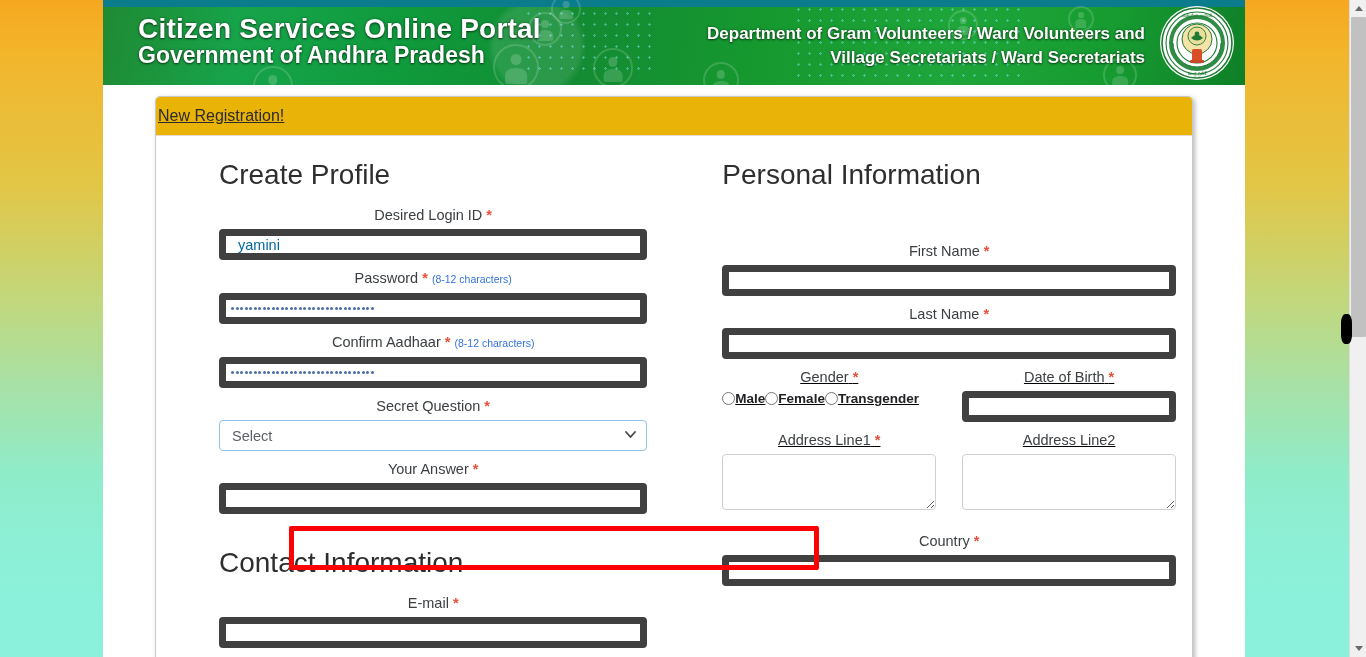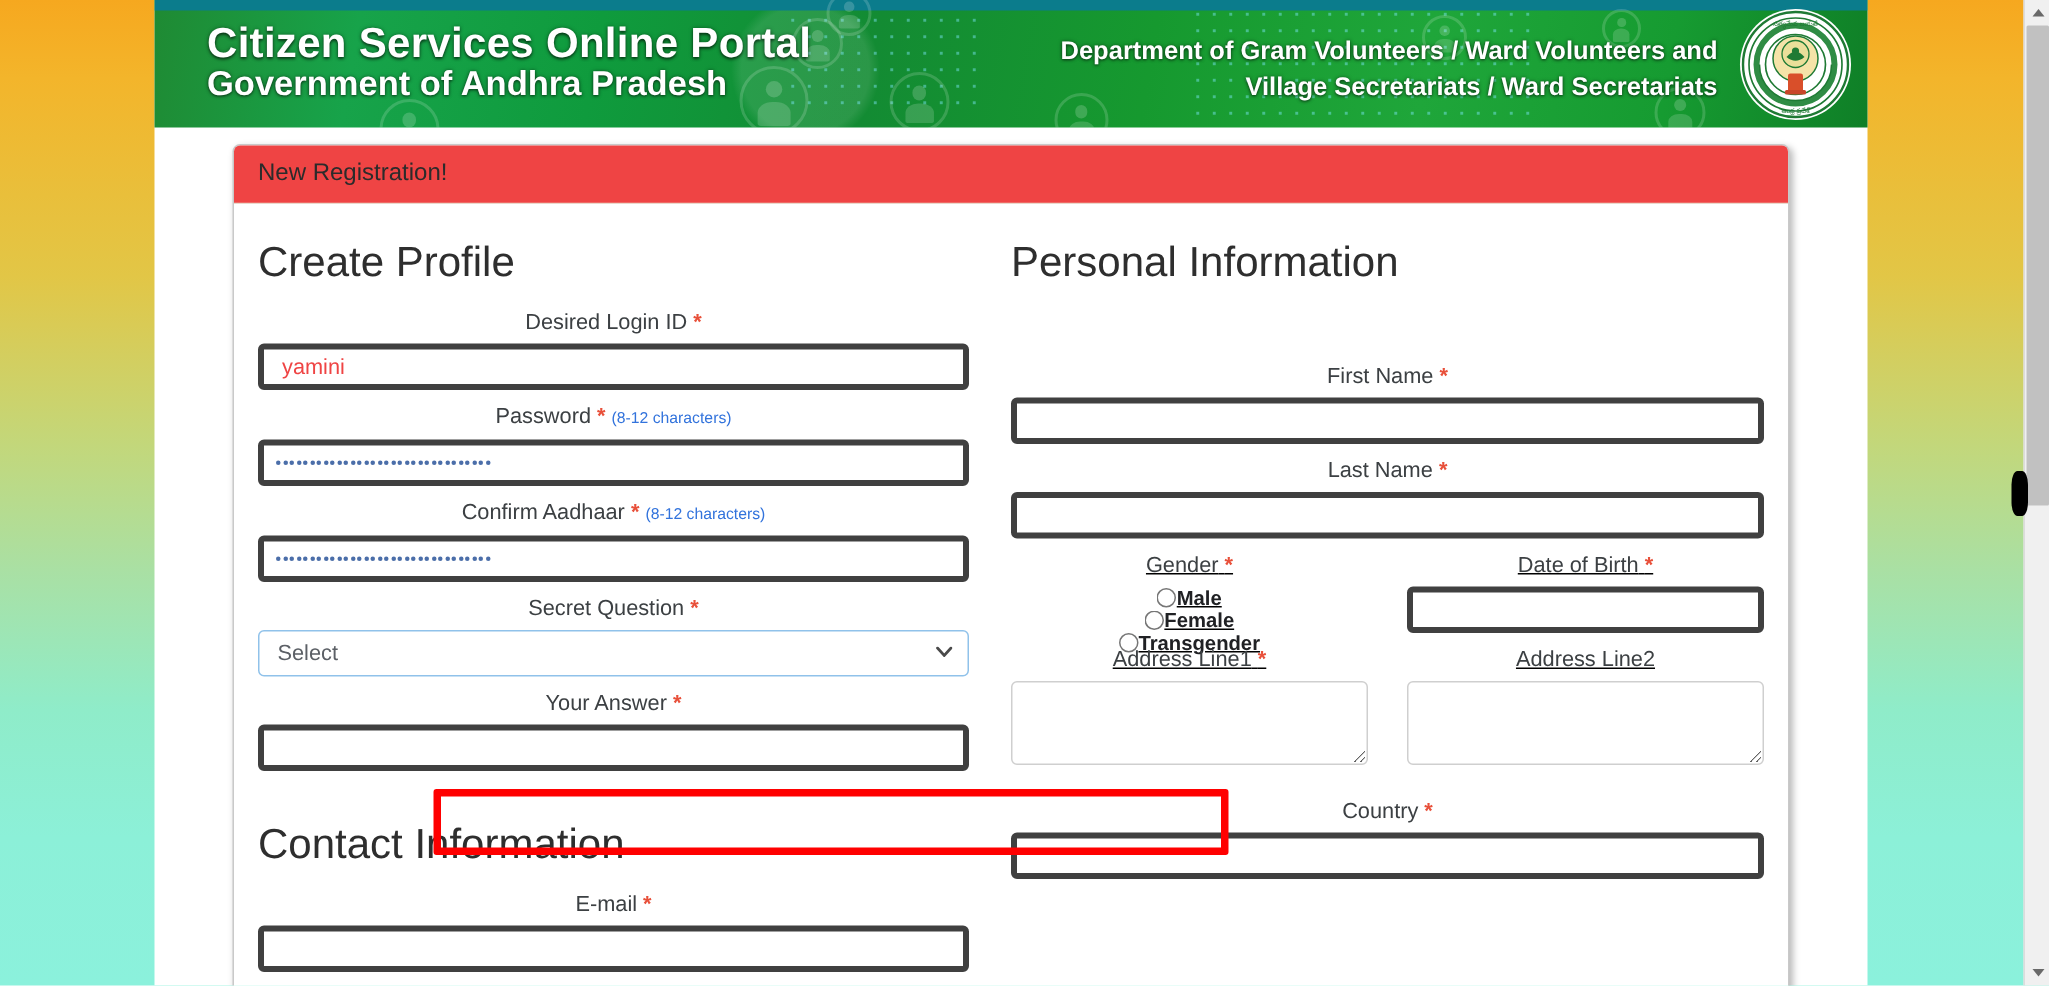--- a/index.html
+++ b/index.html
@@ -92,50 +92,50 @@
 
   
   #panel {
     position: absolute; left: 52px; top: 96px; width: 1038px;
     background: #ffffff;
     border: 1px solid #c9c9c9;
     border-radius: 5px 5px 0 0;
     box-shadow: 2px 2px 5px rgba(0,0,0,.28);
   }
   #panel-header {
-    background: #ef4444; border-bottom: 1px solid #ead9cc;
+    background: #eab308; border-bottom: 1px solid #ead9cc;
     border-radius: 4px 4px 0 0;
-    padding: 10px 16px; font-size: 16px; color: #2b2b2b;
+    padding: 10px 2px; font-size: 16px; color: #2b2b2b; text-decoration: underline;
   }
   #panel-body {
     padding: 0 16px 16px 16px;
     display: flex; gap: 0;
   }
-  .col { width: 50%; padding-top: 22px; }
+  .col { width: 50%; padding-top: 22px; margin-left: 47px; }
   .col-left { padding-right: 28px; }
   .col-right { padding-left: 0px; }
 
   h2.section {
     font-size: 28px; font-weight: normal; color: #2e2e2e;
     margin: 0 0 14px 0; line-height: 34px;
   }
   h2.section.contact { margin-top: 32px; }
 
   label.fl {
     display: block; font-size: 14.5px; color: #3c4043;
     margin: 0 0 5px 0; line-height: 18px; white-space: nowrap; text-align: center;
   }
   label.fl .req { color: #e8503a; font-weight: bold; }
   label.fl .hint { color: #3273dc; font-size: 10.5px; }
 
   input.tb, select.sb {
     display: block; width: 100%; height: 31px;
-    border: 4px solid #404040; border-radius: 4px;
+    border: 7px solid #404040; border-radius: 4px;
     background: #fff; font-family: "Liberation Sans", sans-serif;
-    font-size: 14.5px; color: #ef4444; padding: 0 12px; outline: none;
+    font-size: 14.5px; color: #0369a1; padding: 0 12px; outline: none;
   }
   textarea.ta {
     display: block; width: 100%; height: 56px;
     border: 1px solid #cfcfcf; border-radius: 4px; background: #fff;
     font-family: "Liberation Sans", sans-serif; font-size: 14.5px;
     color: #3c4043; padding: 5px 8px; outline: none; resize: both;
   }
   .fgroup { margin-bottom: 9px; }
 
   
@@ -165,21 +165,21 @@
     width: 530px; height: 44px;
     border: 5px solid #ff0000; border-radius: 2px;
     z-index: 30; pointer-events: none;
   }
 
   
   .row2 { display: flex; gap: 26px; text-decoration: underline; }
   .row2 > div { flex: 1 1 0; min-width: 0; }
 
   
-  .radios { display: flex; align-items: center; height: 22px; flex-direction: column; }
+  .radios { display: flex; align-items: flex-start; height: 22px; }
   .radios label { display: flex; align-items: center; font-size: 13.5px; font-weight: bold; color: #202124; }
   .radios input[type=radio] {
     margin: 0 0 0 0; width: 13px; height: 13px; accent-color: #666;
   }
   .spacer-gap { height: 36px; }
 </style>
 </head>
 <body>
 
 <div id="page">

